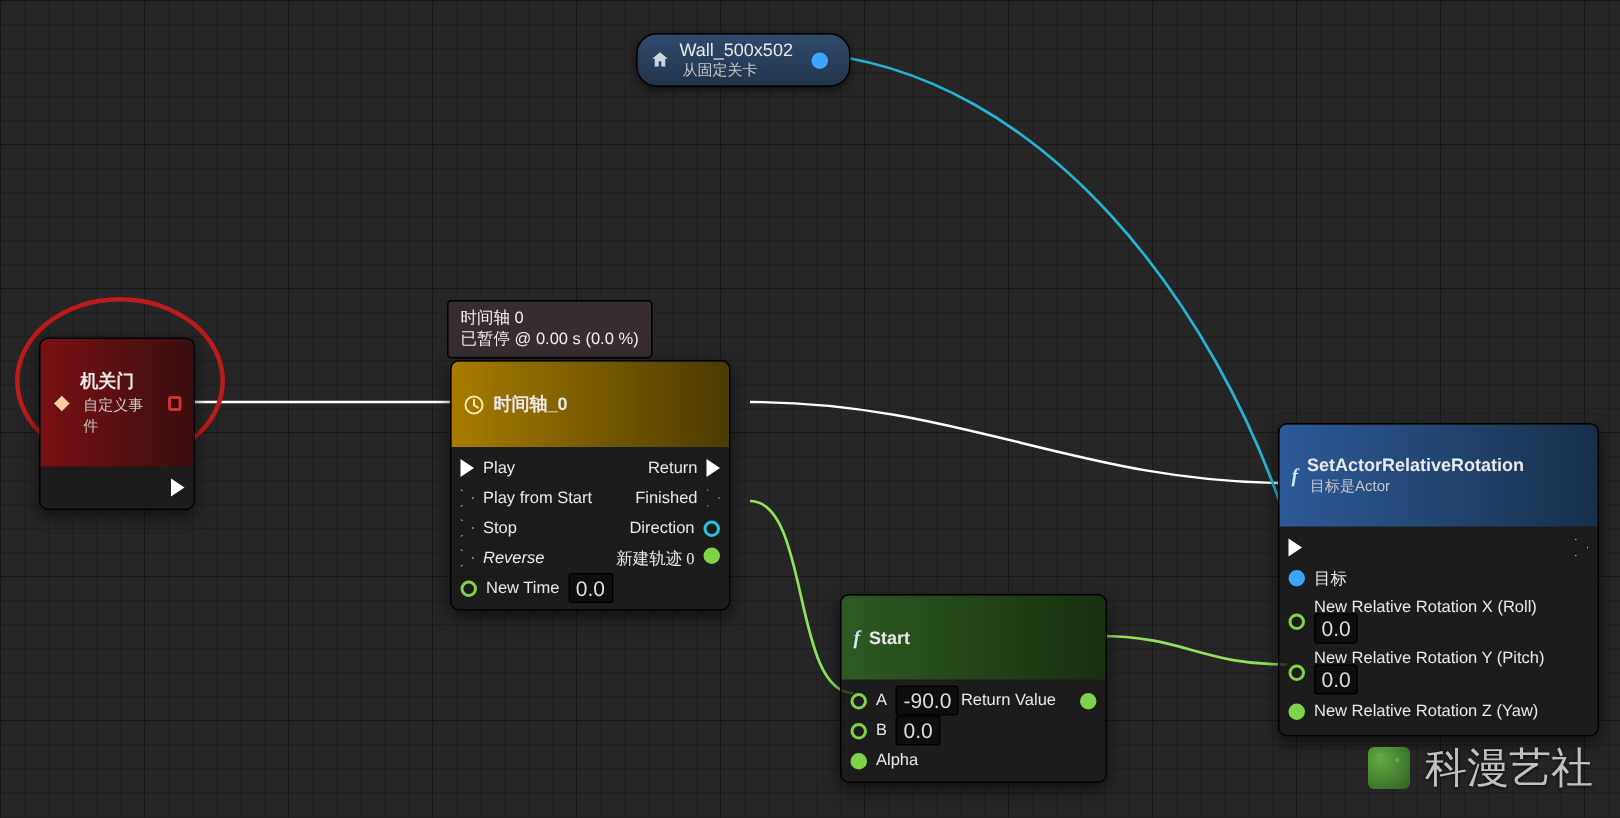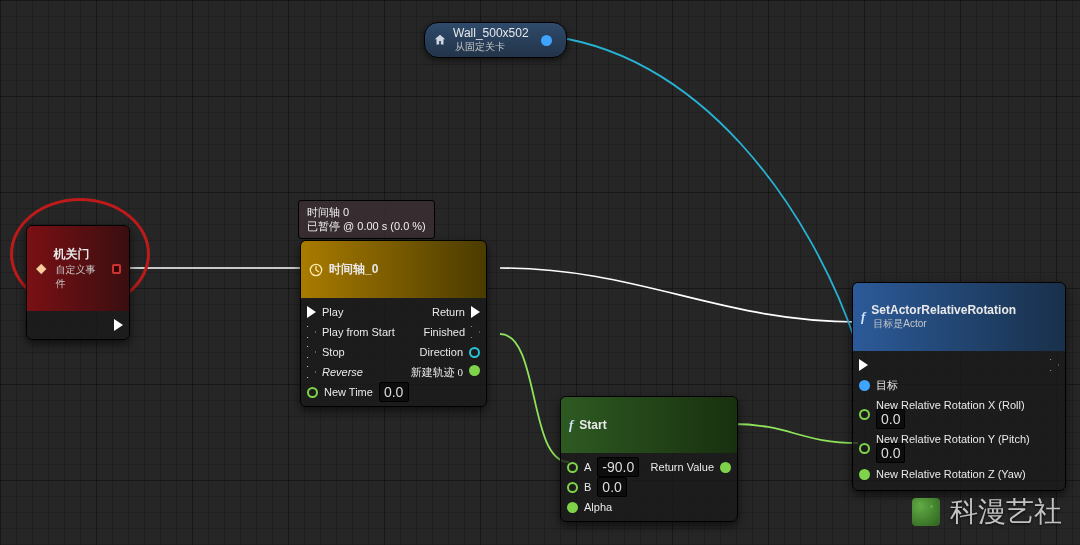--- a/index.html
+++ b/index.html
@@ -256,21 +256,21 @@
     <span class="f-icon">f</span>
     <span class="label">Start</span>
   </div>
   <div class="node-body">
     <div class="row split">
       <span style="display:flex;align-items:center;gap:6px;">
         <span class="pin hollow green"></span>
         <span class="label">A</span>
         <span class="inputbox">-90.0</span>
       </span>
-      <span style="display:flex;align-items:center;gap:6px;">
+      <span style="display:flex;align-items:center;gap:16px;">
         <span class="label">Return Value</span>
         <span class="pin fill green"></span>
       </span>
     </div>
     <div class="row">
       <span class="pin hollow green"></span>
         <span class="gap6"></span>
       <span class="label">B</span>
         <span class="gap6"></span>
       <span class="inputbox">0.0</span>

